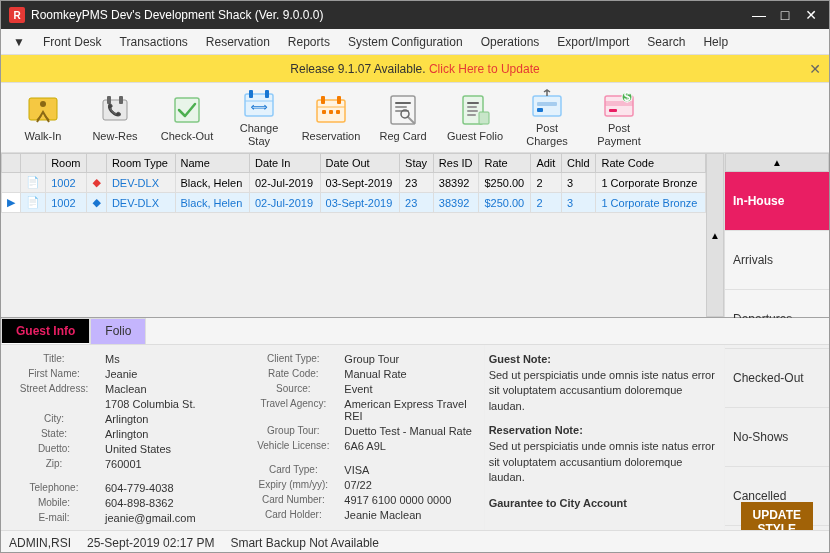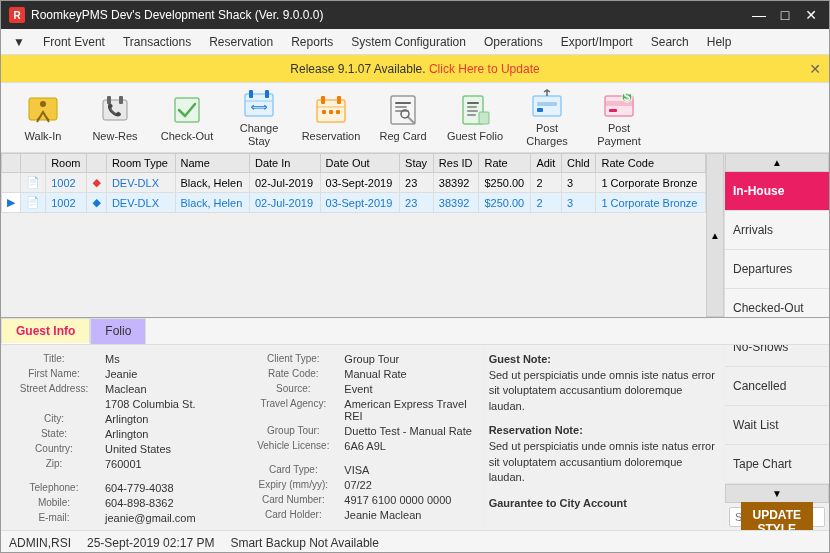--- a/index.html
+++ b/index.html
@@ -118,21 +118,21 @@
     }
     .sidebar-scroll-up, .sidebar-scroll-down {
       background: #e0e0e0;
       text-align: center;
       padding: 3px;
       cursor: pointer;
       font-size: 10px;
       border: 1px solid #ccc;
     }
     .sidebar-item {
-      padding: 12px 8px;
+      padding: 22px 8px;
       cursor: pointer;
       font-size: 12px;
       color: #333;
       border-bottom: 1px solid #e0e0e0;
     }
     .sidebar-item.active {
       background: #e91e63;
       color: white;
       font-weight: bold;
     }
@@ -194,21 +194,21 @@
     .bottom-tab {
       padding: 5px 14px;
       cursor: pointer;
       font-size: 12px;
       border: 1px solid #ddd;
       border-bottom: none;
       background: #c4b5fd;
       color: #333;
     }
     .bottom-tab.active {
-      background: #fef9c3;
+      background: #000000;
       border-bottom: 1px solid #fff;
       color: #e91e63;
       font-weight: bold;
     }
 
     
     .status-bar {
       background: #f5f5f5;
       height: 24px;
       display: flex;
@@ -280,21 +280,21 @@
     </div>
     <div class="title-bar-controls">
       <span class="title-btn">—</span>
       <span class="title-btn">□</span>
       <span class="title-btn">✕</span>
     </div>
   </div>
 
   <div class="menu-bar">
     <span class="menu-item">▼</span>
-    <span class="menu-item">Front Event</span>
+    <span class="menu-item">Front Desk</span>
     <span class="menu-item">Transactions</span>
     <span class="menu-item">Reservation</span>
     <span class="menu-item">Reports</span>
     <span class="menu-item">System Configuration</span>
     <span class="menu-item">Operations</span>
     <span class="menu-item">Export/Import</span>
     <span class="menu-item">Search</span>
     <span class="menu-item">Help</span>
   </div>
 
@@ -530,21 +530,21 @@
         </div>
         <div class="details-row">
           <span class="details-label">City:</span>
           <span class="details-value">Arlington</span>
         </div>
         <div class="details-row">
           <span class="details-label">State:</span>
           <span class="details-value">Arlington</span>
         </div>
         <div class="details-row">
-          <span class="details-label">Country:</span>
+          <span class="details-label">Duetto:</span>
           <span class="details-value">United States</span>
         </div>
         <div class="details-row">
           <span class="details-label">Zip:</span>
           <span class="details-value">760001</span>
         </div>
         <div class="details-row" style="height:6px;"></div>
         <div class="details-row">
           <span class="details-label">Telephone:</span>
           <span class="details-value">604-779-4038</span>

